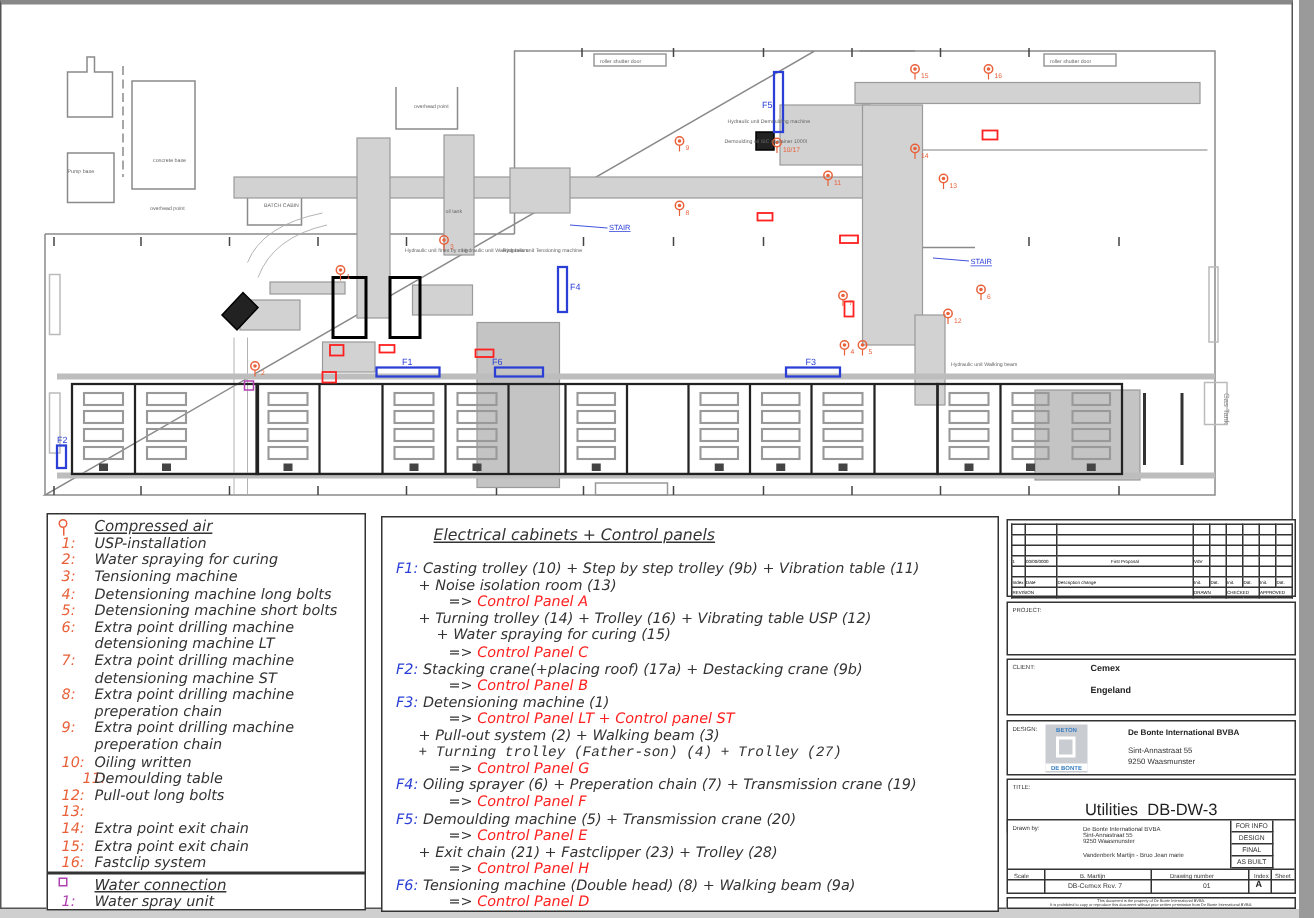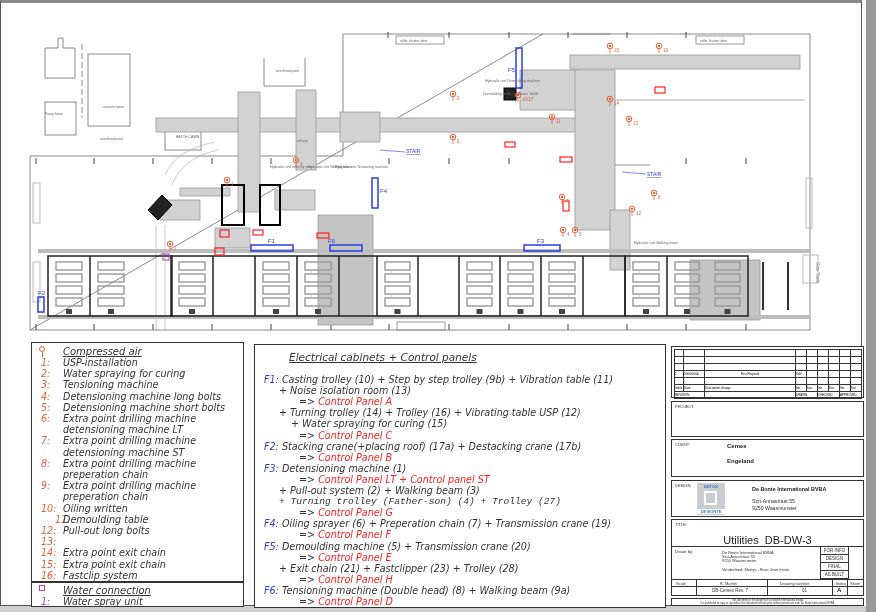--- a/index.html
+++ b/index.html
@@ -358,21 +358,21 @@
 
 <div class="panel elec cad">
   <div class="row u" style="left:34px;top:7px;font-size:10.5px;">Electrical cabinets + Control panels</div>
   <div id="elec-list">
       <div class="row" style="top: 29px; left: 9px;"><span class="blue">F1:</span> <span>Casting trolley (10) + Step by step trolley (9b) + Vibration table (11)</span></div>
       <div class="row" style="top: 40.1px; left: 24px;"><span>+ Noise isolation room (13)</span></div>
       <div class="row" style="top: 51.2px; left: 44px;"><span>=&gt;</span> <span class="red">Control Panel A</span></div>
       <div class="row" style="top: 62.3px; left: 24px;"><span>+ Turning trolley (14) + Trolley (16) + Vibrating table USP (12)</span></div>
       <div class="row" style="top: 73.4px; left: 24px; margin-left: 12px;"><span>+ Water spraying for curing (15)</span></div>
       <div class="row" style="top: 84.5px; left: 44px;"><span>=&gt;</span> <span class="red">Control Panel C</span></div>
-      <div class="row" style="top: 95.6px; left: 9px;"><span class="blue">F2:</span> <span>Stacking crane(+placing roof) (17a) + Destacking crane (17b)</span></div>
+      <div class="row" style="top: 95.6px; left: 9px;"><span class="blue">F2:</span> <span>Stacking crane(+placing roof) (17a) + Destacking crane (9b)</span></div>
       <div class="row" style="top: 106.7px; left: 44px;"><span>=&gt;</span> <span class="red">Control Panel B</span></div>
       <div class="row" style="top: 117.8px; left: 9px;"><span class="blue">F3:</span> <span>Detensioning machine (1)</span></div>
       <div class="row" style="top: 128.9px; left: 44px;"><span>=&gt;</span> <span class="red">Control Panel LT + Control panel ST</span></div>
       <div class="row" style="top: 140px; left: 24px;"><span>+ Pull-out system (2) + Walking beam (3)</span></div>
       <div class="row" style="top: 151.1px; left: 24px; font-family: Liberation Mono, monospace;"><span>+ Turning trolley (Father-son) (4)  + Trolley (27)</span></div>
       <div class="row" style="top: 162.2px; left: 44px;"><span>=&gt;</span> <span class="red">Control Panel G</span></div>
       <div class="row" style="top: 173.3px; left: 9px;"><span class="blue">F4:</span> <span>Oiling sprayer (6) + Preperation chain (7) + Transmission crane (19)</span></div>
       <div class="row" style="top: 184.4px; left: 44px;"><span>=&gt;</span> <span class="red">Control Panel F</span></div>
       <div class="row" style="top: 195.5px; left: 9px;"><span class="blue">F5:</span> <span>Demoulding machine (5) + Transmission crane (20)</span></div>
       <div class="row" style="top: 206.6px; left: 44px;"><span>=&gt;</span> <span class="red">Control Panel E</span></div>

